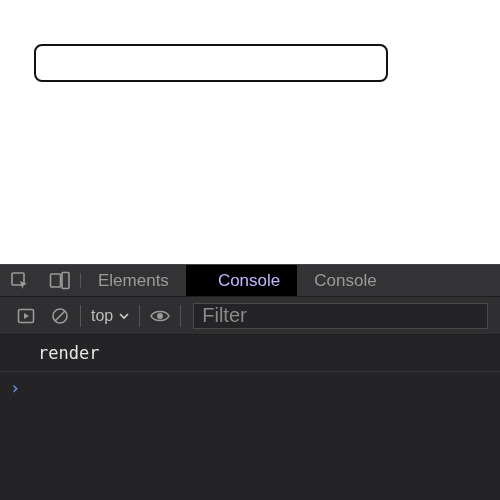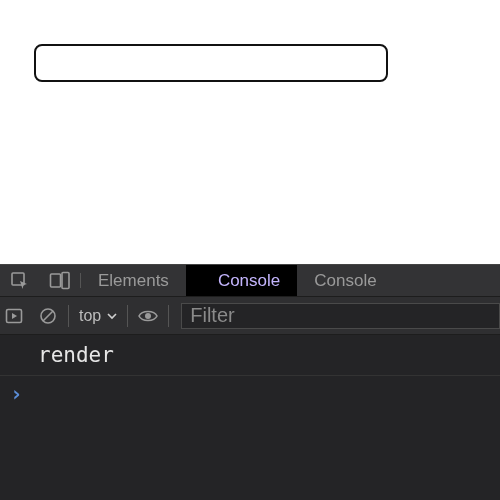--- a/index.html
+++ b/index.html
@@ -71,21 +71,21 @@
   }
 
   
   .toolbar2 {
     height: 38px;
     background: #2f2f31;
     border-bottom: 1px solid #1d1d1d;
     display: flex;
     align-items: center;
     gap: 6px;
-    padding: 0 0;
+    padding: 0 12px;
     color: #9a9a9a;
     font-size: 16px;
   }
   .tb-icon {
     width: 28px;
     height: 28px;
     display: flex;
     align-items: center;
     justify-content: center;
     cursor: pointer;
@@ -114,21 +114,21 @@
     outline: none;
     margin-left: 6px;
   }
   .filter-input::placeholder { color: #8a8a8a; }
 
   
   .console-out {
     flex: 1;
     background: #242426;
     font-family: Menlo, Consolas, monospace;
-    font-size: 21px;
+    font-size: 17px;
     color: #e6e6e6;
   }
   .log-line {
     padding: 8px 4px 8px 38px;
     border-bottom: 1px solid #333;
   }
   .prompt-line {
     padding: 6px 10px;
     color: #5b8dd6;
     font-weight: bold;

